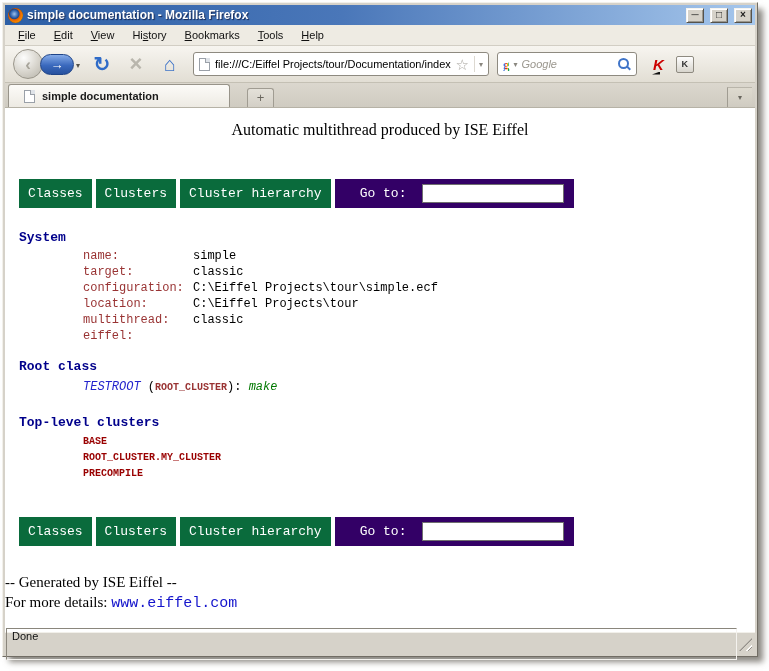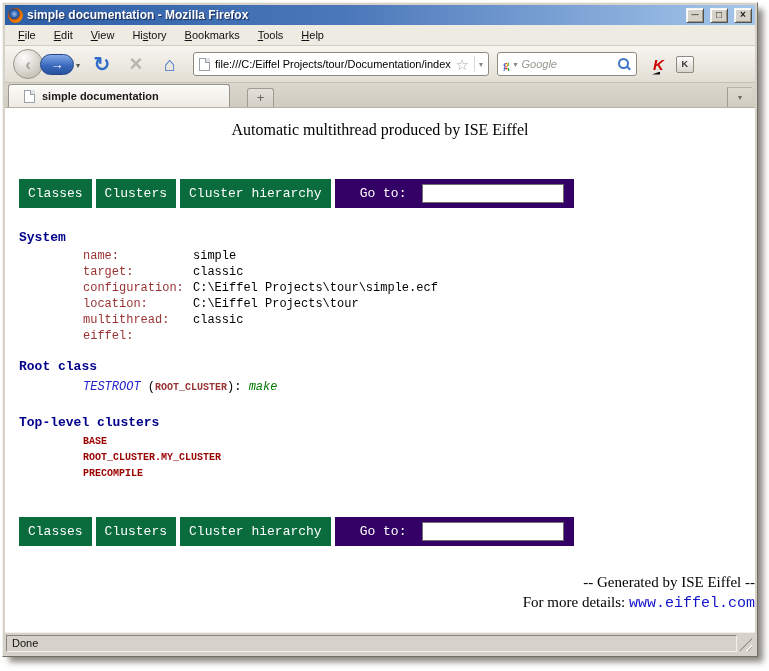--- a/index.html
+++ b/index.html
@@ -118,27 +118,27 @@
   .sys-label { display:inline-block; width:110px; color:#993333; }
   .sys-value { color:#000; }
   .root-line { margin-left:78px; margin-top:4px; font-size:12px; line-height:16px; }
   .class-link { color:#2323cc; font-style:italic; }
   .plain { color:#000; }
   .cluster-ref { color:#993333; font-size:10px; font-weight:bold; }
   .feature-link { color:#007800; font-style:italic; }
   .cluster-list { margin-top:3px; }
   .cluster-link { display:block; margin-left:78px; font-size:10px; font-weight:bold; color:#990000; line-height:16px; }
 
-  .footer { text-align:right; font-family:"Liberation Serif", serif; font-size:15px; margin-top:26px; line-height:20px; }
+  .footer { text-align:left; font-family:"Liberation Serif", serif; font-size:15px; margin-top:26px; line-height:20px; }
   .footer-link { color:#1414cc;font-family:Liberation Mono, monospace; }
 
   
   .statusbar { height:22px; flex:0 0 22px; background:#d6d2c9; border-top:1px solid #f2f0ea;
     display:flex; align-items:center; padding:2px 18px 2px 1px; position:relative; }
-  .status-field { flex:1; height:17px; border:1px solid; border-color:#8a867c #f4f2ee #f4f2ee #8a867c;
+  .status-field { flex:1; height:32px; border:1px solid; border-color:#8a867c #f4f2ee #f4f2ee #8a867c;
     font-size:11px; line-height:15px; padding:0 5px; color:#111; }
   .resize-grip { position:absolute; right:3px; bottom:3px; width:13px; height:13px;
     background:repeating-linear-gradient(135deg,#d6d2c9 0 2px,#fdfcfa 2px 3px,#94908a 3px 4px,#d6d2c9 4px 6px);
     clip-path:polygon(100% 0, 100% 100%, 0 100%); }
 </style>
 </head>
 <body>
 
 <div class="stage">
   <div class="window">

